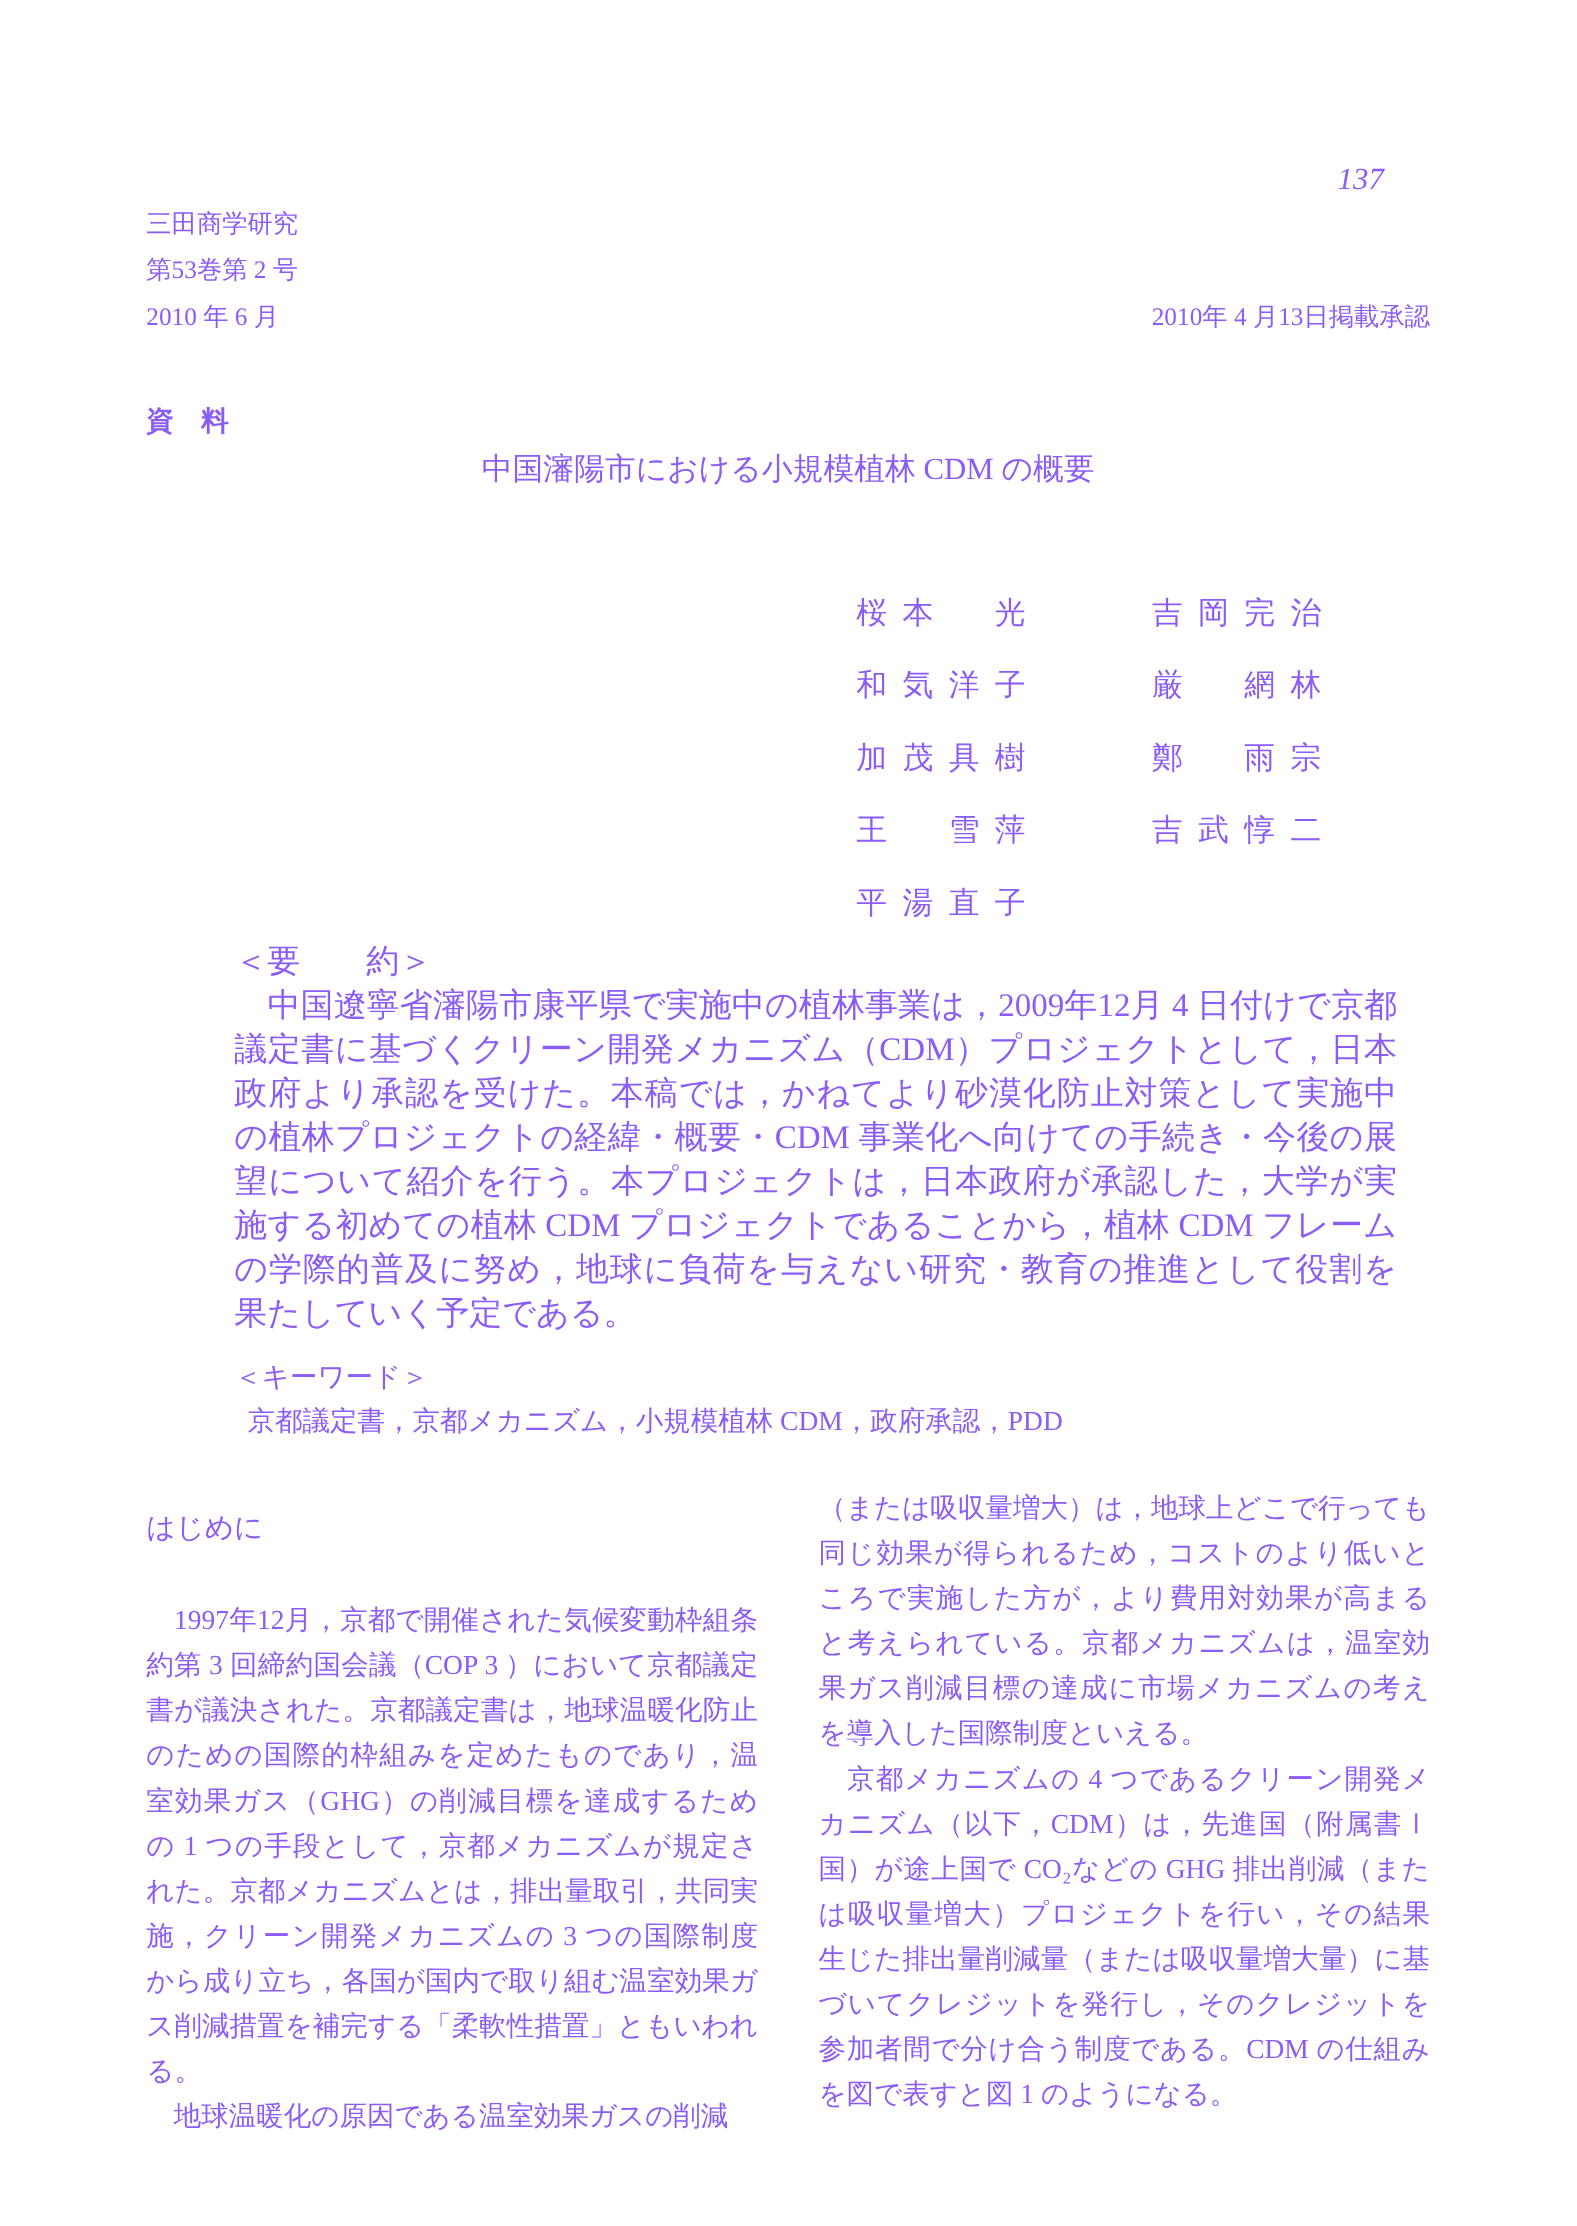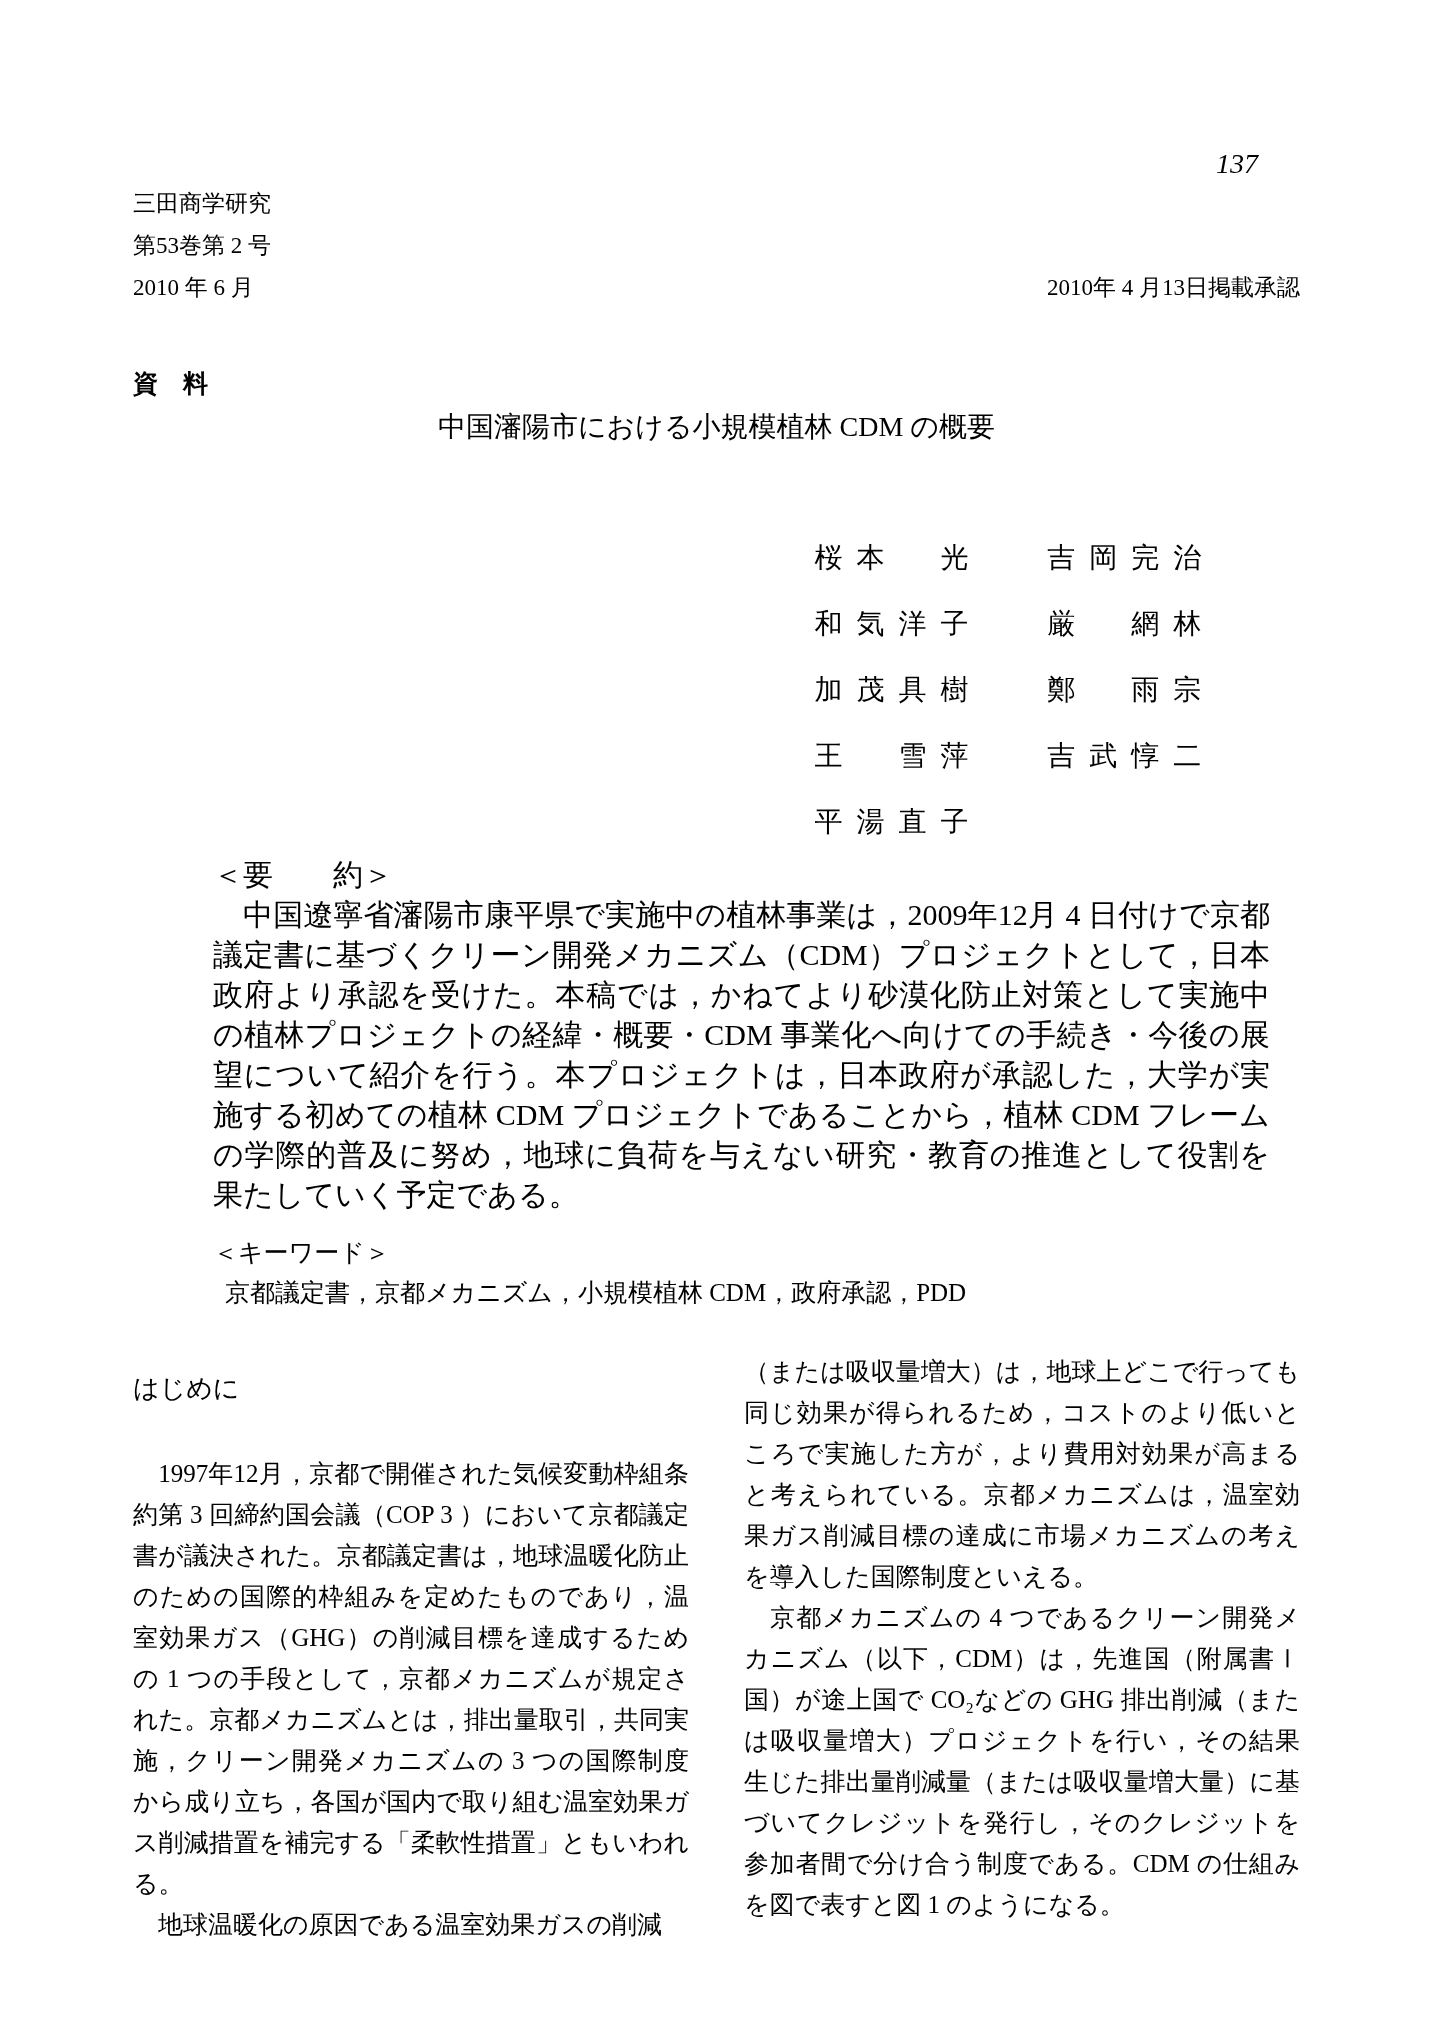--- a/index.html
+++ b/index.html
@@ -1,21 +1,21 @@
 <!DOCTYPE html>
 <html lang="ja"><head>
 <meta charset="utf-8">
 <style>
   html,body{margin:0;padding:0;background:#ffffff;}
   .page{
     position:relative;
     width:1434px;height:2024px;
     margin:0 auto;
     background:#ffffff;
-    color:#000000;
+    color:#8b5cf6;
     box-sizing:border-box;
     padding:148px 134px 0 133px;
     overflow:hidden;
     font-family:"Liberation Serif","DejaVu Serif",serif;
   }
   
   .page-number{
     text-align:right;
     padding-right:42px;
     font-style:italic;
@@ -50,21 +50,21 @@
   
   .authors{
     margin-top:70px;
     margin-right:96px;
     display:flex;
     flex-direction:column;
     align-items:flex-end;
   }
   .author-row{
     display:flex;
-    column-gap:76px;
+    column-gap:112px;
     line-height:66px;
     font-size:28px;
   }
   .author-name{
     display:inline-block;
     width:5.6em;
     letter-spacing:0.5em;
     white-space:pre;
   }
   

